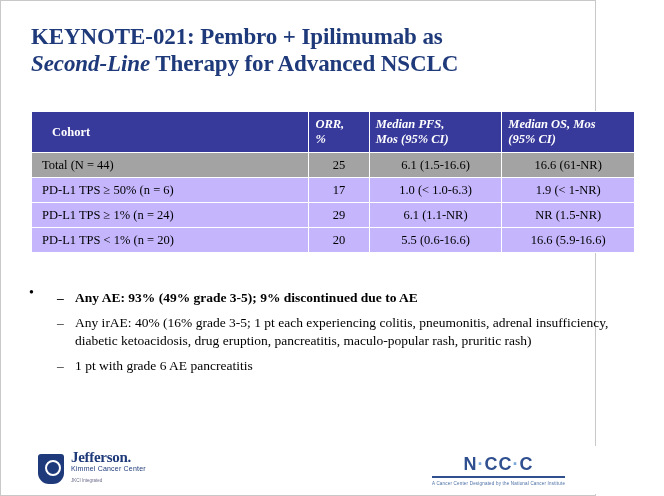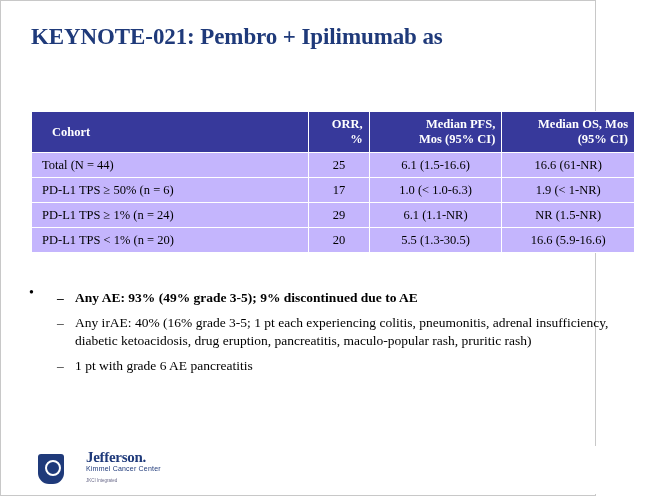--- a/index.html
+++ b/index.html
@@ -52,37 +52,38 @@
     padding: 5px 6px;
     border: 1px solid #ffffff;
     vertical-align: middle;
     line-height: 15px;
   }
   table.data th.left {
     text-align: left;
     padding-left: 20px;
   }
   table.data th.ctr {
-    text-align: right;
+    text-align: left;
+    font-style: italic;
   }
   table.data td {
     border: 1px solid #ffffff;
     padding: 4px 6px;
     line-height: 16px;
     color: #000000;
   }
   table.data td.left {
     text-align: left;
     padding-left: 10px;
   }
   table.data td.ctr {
     text-align: center;
   }
   tr.row-total td {
-    background: #c4b5fd;
+    background: #a3a3a3;
   }
   tr.row-green td {
     background: #c4b5fd;
   }
   .bullets {
     position: absolute;
     left: 22px;
     top: 282px;
     width: 620px;
     color: #000000;
@@ -123,21 +124,21 @@
     height: 48px;
     background: #ffffff;
     border-top: 0px;
   }
   .jeff-logo {
     position: absolute;
     left: 36px;
     bottom: 8px;
     display: flex;
     align-items: center;
-    gap: 22px;
+    gap: 7px;
     margin-top: 45px;
   }
   .jeff-shield {
     width: 26px;
     height: 30px;
     background: #1f3a7a;
     border-radius: 3px 3px 11px 11px;
     position: relative;
   }
   .jeff-shield:after {
@@ -199,20 +200,21 @@
     letter-spacing: 0.2px;
   }
 </style>
 </head>
 <body>
 
 <div class="slide">
 
   <div class="title-block">
     <div class="title-line">KEYNOTE-021: Pembro + Ipilimumab as</div>
+    <div class="title-line"><span class="ital">Second-Line</span><span> Therapy for Advanced NSCLC</span></div>
   </div>
 
   <table class="data">
     <thead>
       <tr>
         <th class="left" style="width:46%;">
           <span>Cohort</span>
         </th>
         <th class="ctr" style="width:10%;">
           <div>ORR,</div>
@@ -243,21 +245,21 @@
       </tr>
       <tr class="row-green">
         <td class="left">PD-L1 TPS ≥ 1% (n = 24)</td>
         <td class="ctr">29</td>
         <td class="ctr">6.1 (1.1-NR)</td>
         <td class="ctr">NR (1.5-NR)</td>
       </tr>
       <tr class="row-green">
         <td class="left">PD-L1 TPS &lt; 1% (n = 20)</td>
         <td class="ctr">20</td>
-        <td class="ctr">5.5 (1.3-30.5)</td>
+        <td class="ctr">5.5 (0.6-16.6)</td>
         <td class="ctr">16.6 (5.9-16.6)</td>
       </tr>
     </tbody>
   </table>
 
   <div class="bullets">
     <div class="b1">
       <span class="dot">•</span>
     </div>
     <div class="b2 bold">
@@ -276,15 +278,19 @@
 
   <div class="footer-bar">
     <div class="jeff-logo">
       <div class="jeff-shield"></div>
       <div class="jeff-text">
         <div class="jeff-name">Jefferson.</div>
         <div class="jeff-sub">Kimmel Cancer Center</div>
         <div class="jeff-sub2">JKCI Integrated</div>
       </div>
     </div>
+    <div class="nccc-logo">
+      <div class="nccc-main"><span>N</span><span class="sep">·</span><span>C</span><span>C</span><span class="sep">·</span><span>C</span></div>
+      <div class="nccc-sub">A Cancer Center Designated by the National Cancer Institute</div>
+    </div>
   </div>
 
 </div>
 
 </body></html>

